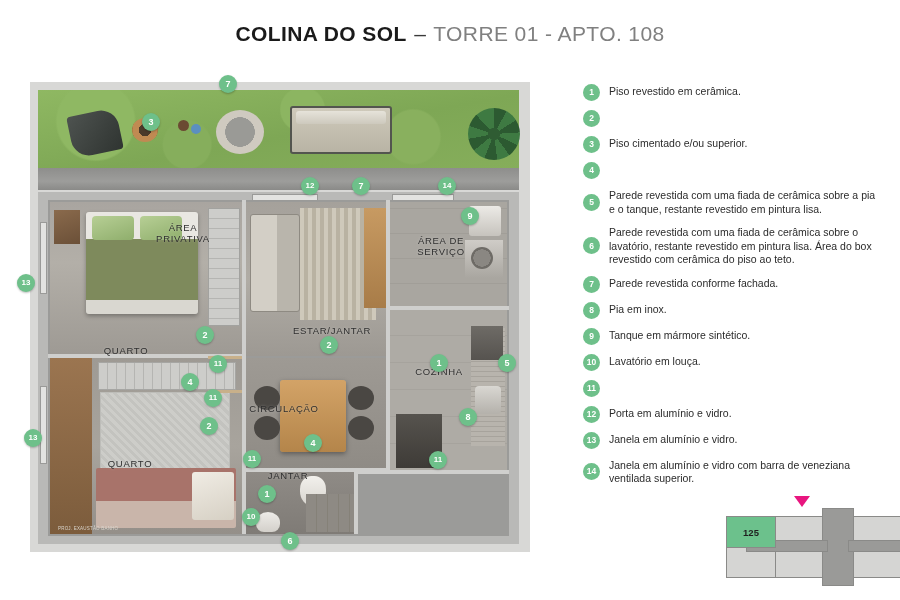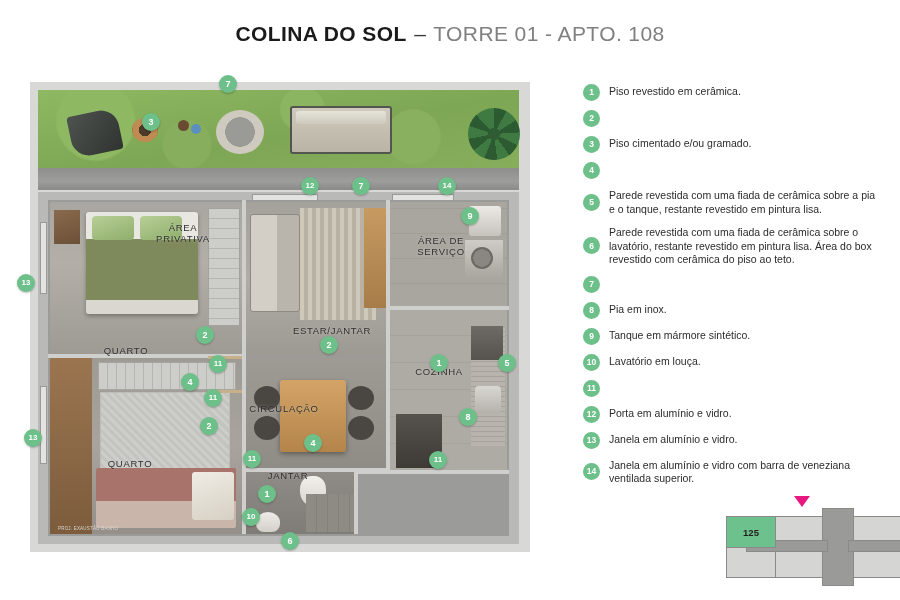--- a/index.html
+++ b/index.html
@@ -423,35 +423,36 @@
 <div id="legend">
     <div class="leg-item">
       <div class="leg-badge">1</div>
       <div class="leg-text">Piso revestido em cerâmica.</div>
     </div>
     <div class="leg-item">
       <div class="leg-badge">2</div>
     </div>
     <div class="leg-item">
       <div class="leg-badge">3</div>
-      <div class="leg-text">Piso cimentado e/ou gramado.</div>
+      <div class="leg-text">Piso cimentado e/ou superior.</div>
     </div>
     <div class="leg-item">
       <div class="leg-badge">4</div>
     </div>
     <div class="leg-item multi">
       <div class="leg-badge">5</div>
       <div class="leg-text">Parede revestida com uma fiada de cerâmica sobre a pia e o tanque, restante revestido em pintura lisa.</div>
     </div>
     <div class="leg-item multi">
       <div class="leg-badge">6</div>
       <div class="leg-text">Parede revestida com uma fiada de cerâmica sobre o lavatório, restante revestido em pintura lisa. Área do box revestido com cerâmica do piso ao teto.</div>
     </div>
     <div class="leg-item">
       <div class="leg-badge">7</div>
+      <div class="leg-text">Parede revestida conforme fachada.</div>
     </div>
     <div class="leg-item">
       <div class="leg-badge">8</div>
       <div class="leg-text">Pia em inox.</div>
     </div>
     <div class="leg-item">
       <div class="leg-badge">9</div>
       <div class="leg-text">Tanque em mármore sintético.</div>
     </div>
     <div class="leg-item">

